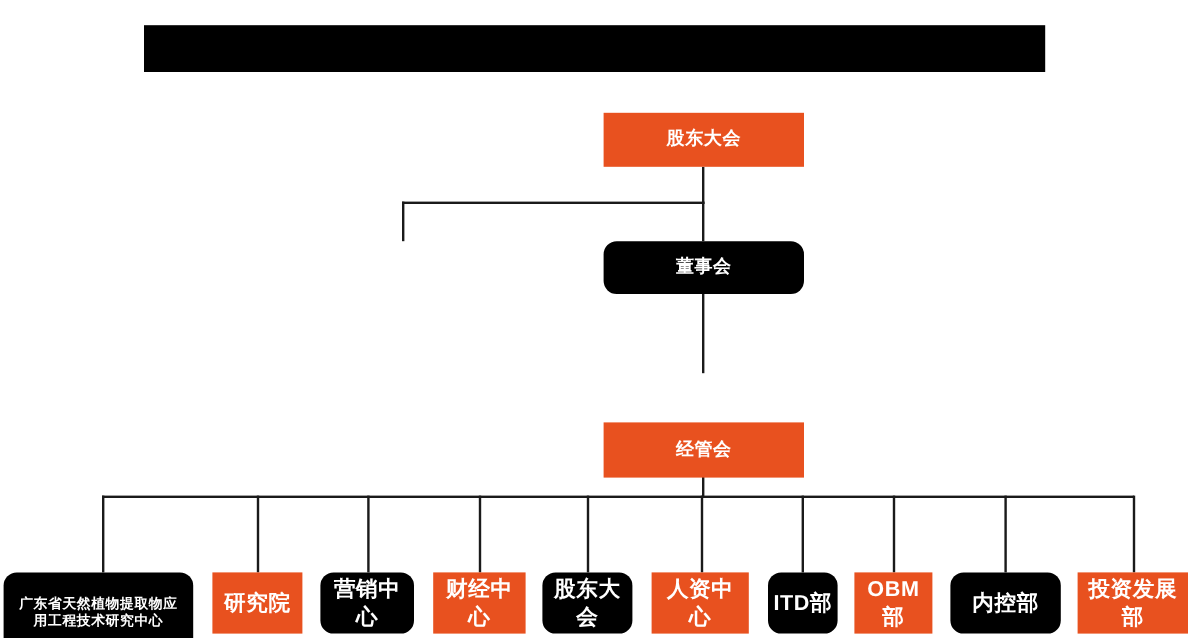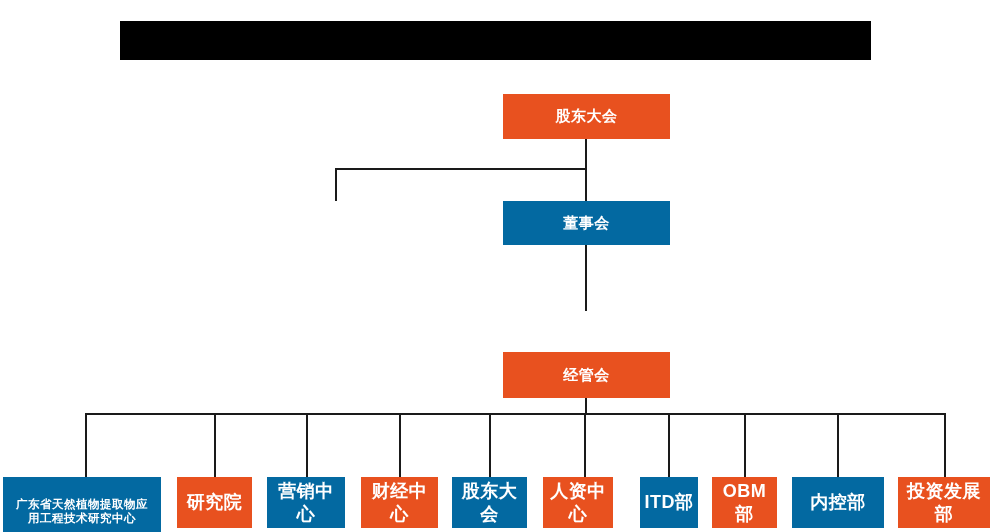--- a/index.html
+++ b/index.html
@@ -34,21 +34,21 @@
     align-items: center;
     justify-content: center;
     text-align: center;
     color: #ffffff;
     line-height: 1.25;
     letter-spacing: 0.5px;
     font-weight: 700;
     user-select: none;
   }
   .node.dark  { background: #E8511F; }
-  .node.light { background: #0369a1; }
+  .node.light { background: #000000; border-radius: 11px; }
 
   .node .node-label {
     display: block;
     width: 100%;
     padding: 0 4px;
     white-space: pre-line;
   }
 
   
   .row-top    { font-size: 15px; text-align: center; }
@@ -114,21 +114,21 @@
   </div>
   <div class="node light row-leaf" style="left:267px; top:477px; width:78px; height:51px;">
     <span class="node-label">营销中心</span>
   </div>
   <div class="node dark row-leaf" style="left:361px; top:477px; width:77px; height:51px;">
     <span class="node-label">财经中心</span>
   </div>
   <div class="node light row-leaf" style="left:452px; top:477px; width:75px; height:51px;">
     <span class="node-label">股东大会</span>
   </div>
-  <div class="node dark row-leaf" style="left:543px; top:477px; width:70px; height:51px;">
+  <div class="node dark row-leaf" style="left:543px; top:477px; width:81px; height:51px;">
     <span class="node-label">人资中心</span>
   </div>
   <div class="node light row-leaf" style="left:640px; top:477px; width:58px; height:51px;">
     <span class="node-label">ITD部</span>
   </div>
   <div class="node dark row-leaf" style="left:712px; top:477px; width:65px; height:51px;">
     <span class="node-label">OBM部</span>
   </div>
   <div class="node light row-leaf" style="left:792px; top:477px; width:92px; height:51px;">
     <span class="node-label">内控部</span>

